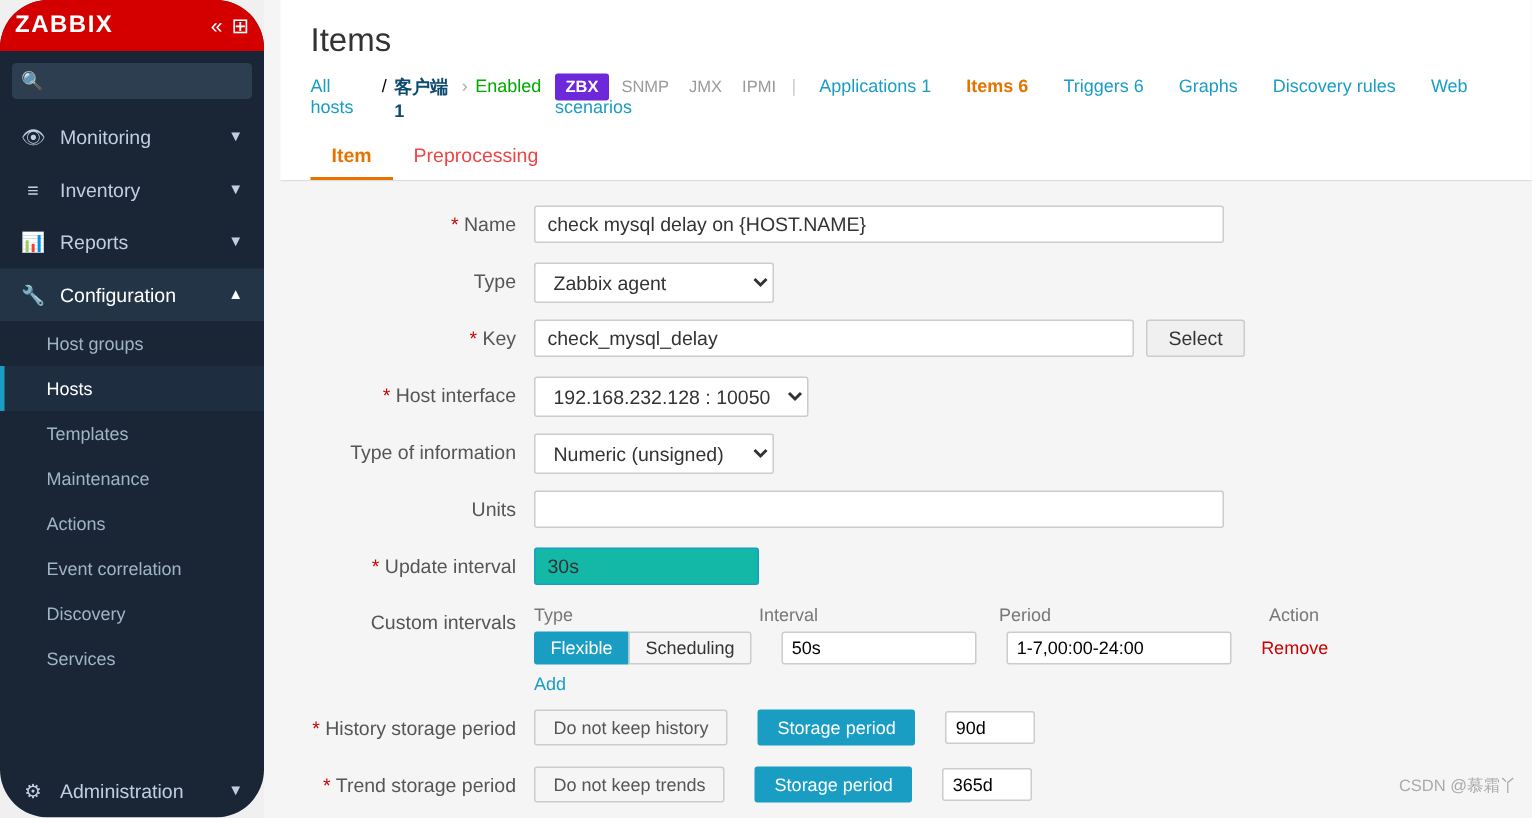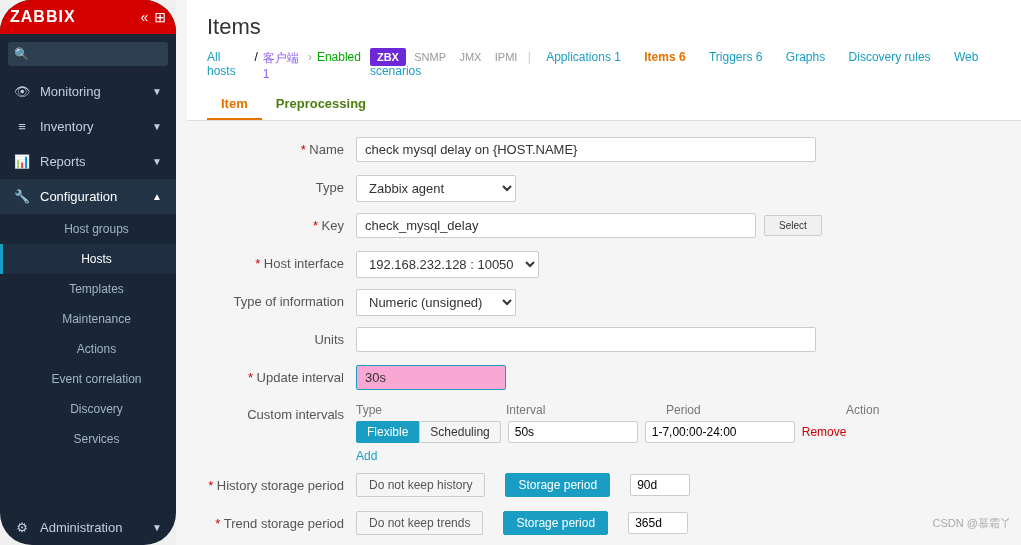--- a/index.html
+++ b/index.html
@@ -67,21 +67,20 @@
     .nav-item.active { background: #243447; color: #fff; }
     .nav-item .arrow { margin-left: auto; font-size: 10px; }
     .nav-sub-item {
       display: flex;
       align-items: center;
       padding: 8px 14px 8px 28px;
       color: #a0b4c8;
       cursor: pointer;
       font-size: 12px;
       border-left: 3px solid transparent;
-      justify-content: center;
     }
     .nav-sub-item.active { color: #fff; background: #1e2e40; border-left: 3px solid #1a9dc3; }
     .nav-icon { width: 16px; text-align: center; }
 
     
     .main {
       flex: 1;
       display: flex;
       flex-direction: column;
       background: #f5f5f5;
@@ -120,23 +119,22 @@
     .host-tab.active { color: #e67300; font-weight: bold; }
     .tabs-row {
       display: flex;
       gap: 0;
       margin-top: 6px;
     }
     .tab {
       padding: 7px 14px;
       font-size: 13px;
       cursor: pointer;
-      color: #4d7c0f;
+      color: #ef4444;
       border-bottom: 2px solid transparent;
-      font-weight: bold;
     }
     .tab.active {
       color: #e67300;
       border-bottom: 2px solid #e67300;
       font-weight: bold;
     }
 
     
     .form-area {
       padding: 16px 20px;
@@ -167,56 +165,56 @@
     .form-input {
       width: 100%;
       max-width: 460px;
       padding: 4px 8px;
       border: 1px solid #ccc;
       border-radius: 2px;
       font-size: 13px;
       color: #333;
       background: #fff;
     }
-    .form-input.focused { border-color: #1a9dc3; background: #f9a8d4; }
+    .form-input.focused { border-color: #1a9dc3; background: #14b8a6; }
     .form-select {
       padding: 4px 8px;
       border: 1px solid #ccc;
       border-radius: 2px;
       font-size: 13px;
       color: #333;
       background: #fff;
       min-width: 160px;
       cursor: pointer;
     }
     .key-row { display: flex; gap: 8px; align-items: center; }
     .key-row .form-input { max-width: 410px; flex: 1; }
     .btn {
       padding: 4px 14px;
       border: 1px solid #ccc;
       border-radius: 2px;
       background: #f0f0f0;
       cursor: pointer;
-      font-size: 10px;
+      font-size: 13px;
       color: #333;
     }
 
     
     .custom-intervals-header {
       display: flex;
       gap: 0;
       font-size: 12px;
       color: #777;
       margin-bottom: 4px;
     }
     .ci-col-type { width: 150px; }
     .ci-col-interval { width: 160px; }
     .ci-col-period { width: 180px; }
     .ci-col-action { width: 80px; }
-    .ci-row { display: flex; align-items: center; gap: 7px; margin-bottom: 4px; }
+    .ci-row { display: flex; align-items: center; gap: 20px; margin-bottom: 4px; }
     .ci-type-btns { display: flex; }
     .ci-type-btn {
       padding: 3px 10px;
       font-size: 12px;
       border: 1px solid #ccc;
       cursor: pointer;
       background: #f5f5f5;
       color: #333;
     }
     .ci-type-btn.active { background: #1a9dc3; color: #fff; border-color: #1a9dc3; }
@@ -339,21 +337,21 @@
   </div>
 </div>
 
 <div class="main">
   <div class="main-header">
     <h1 class="page-title">Items</h1>
 
     <div class="breadcrumb">
       <a href="#">All hosts</a>
       <span>/</span>
-      <a href="#" style="color:#8b5cf6;">客户端1</a>
+      <a href="#" style="color:#0c4a6e;font-weight:bold;">客户端1</a>
       <span style="color:#aaa;">›</span>
       <span style="color:#00aa00; font-size:12px;">Enabled</span>
 
       <span style="margin-left:4px;">
         <span class="host-tab zbx">ZBX</span>
         <span class="host-tab protocol">SNMP</span>
         <span class="host-tab protocol">JMX</span>
         <span class="host-tab protocol">IPMI</span>
         <span style="color:#ccc;margin:0 2px;">|</span>
         <span class="host-tab">Applications 1</span>

